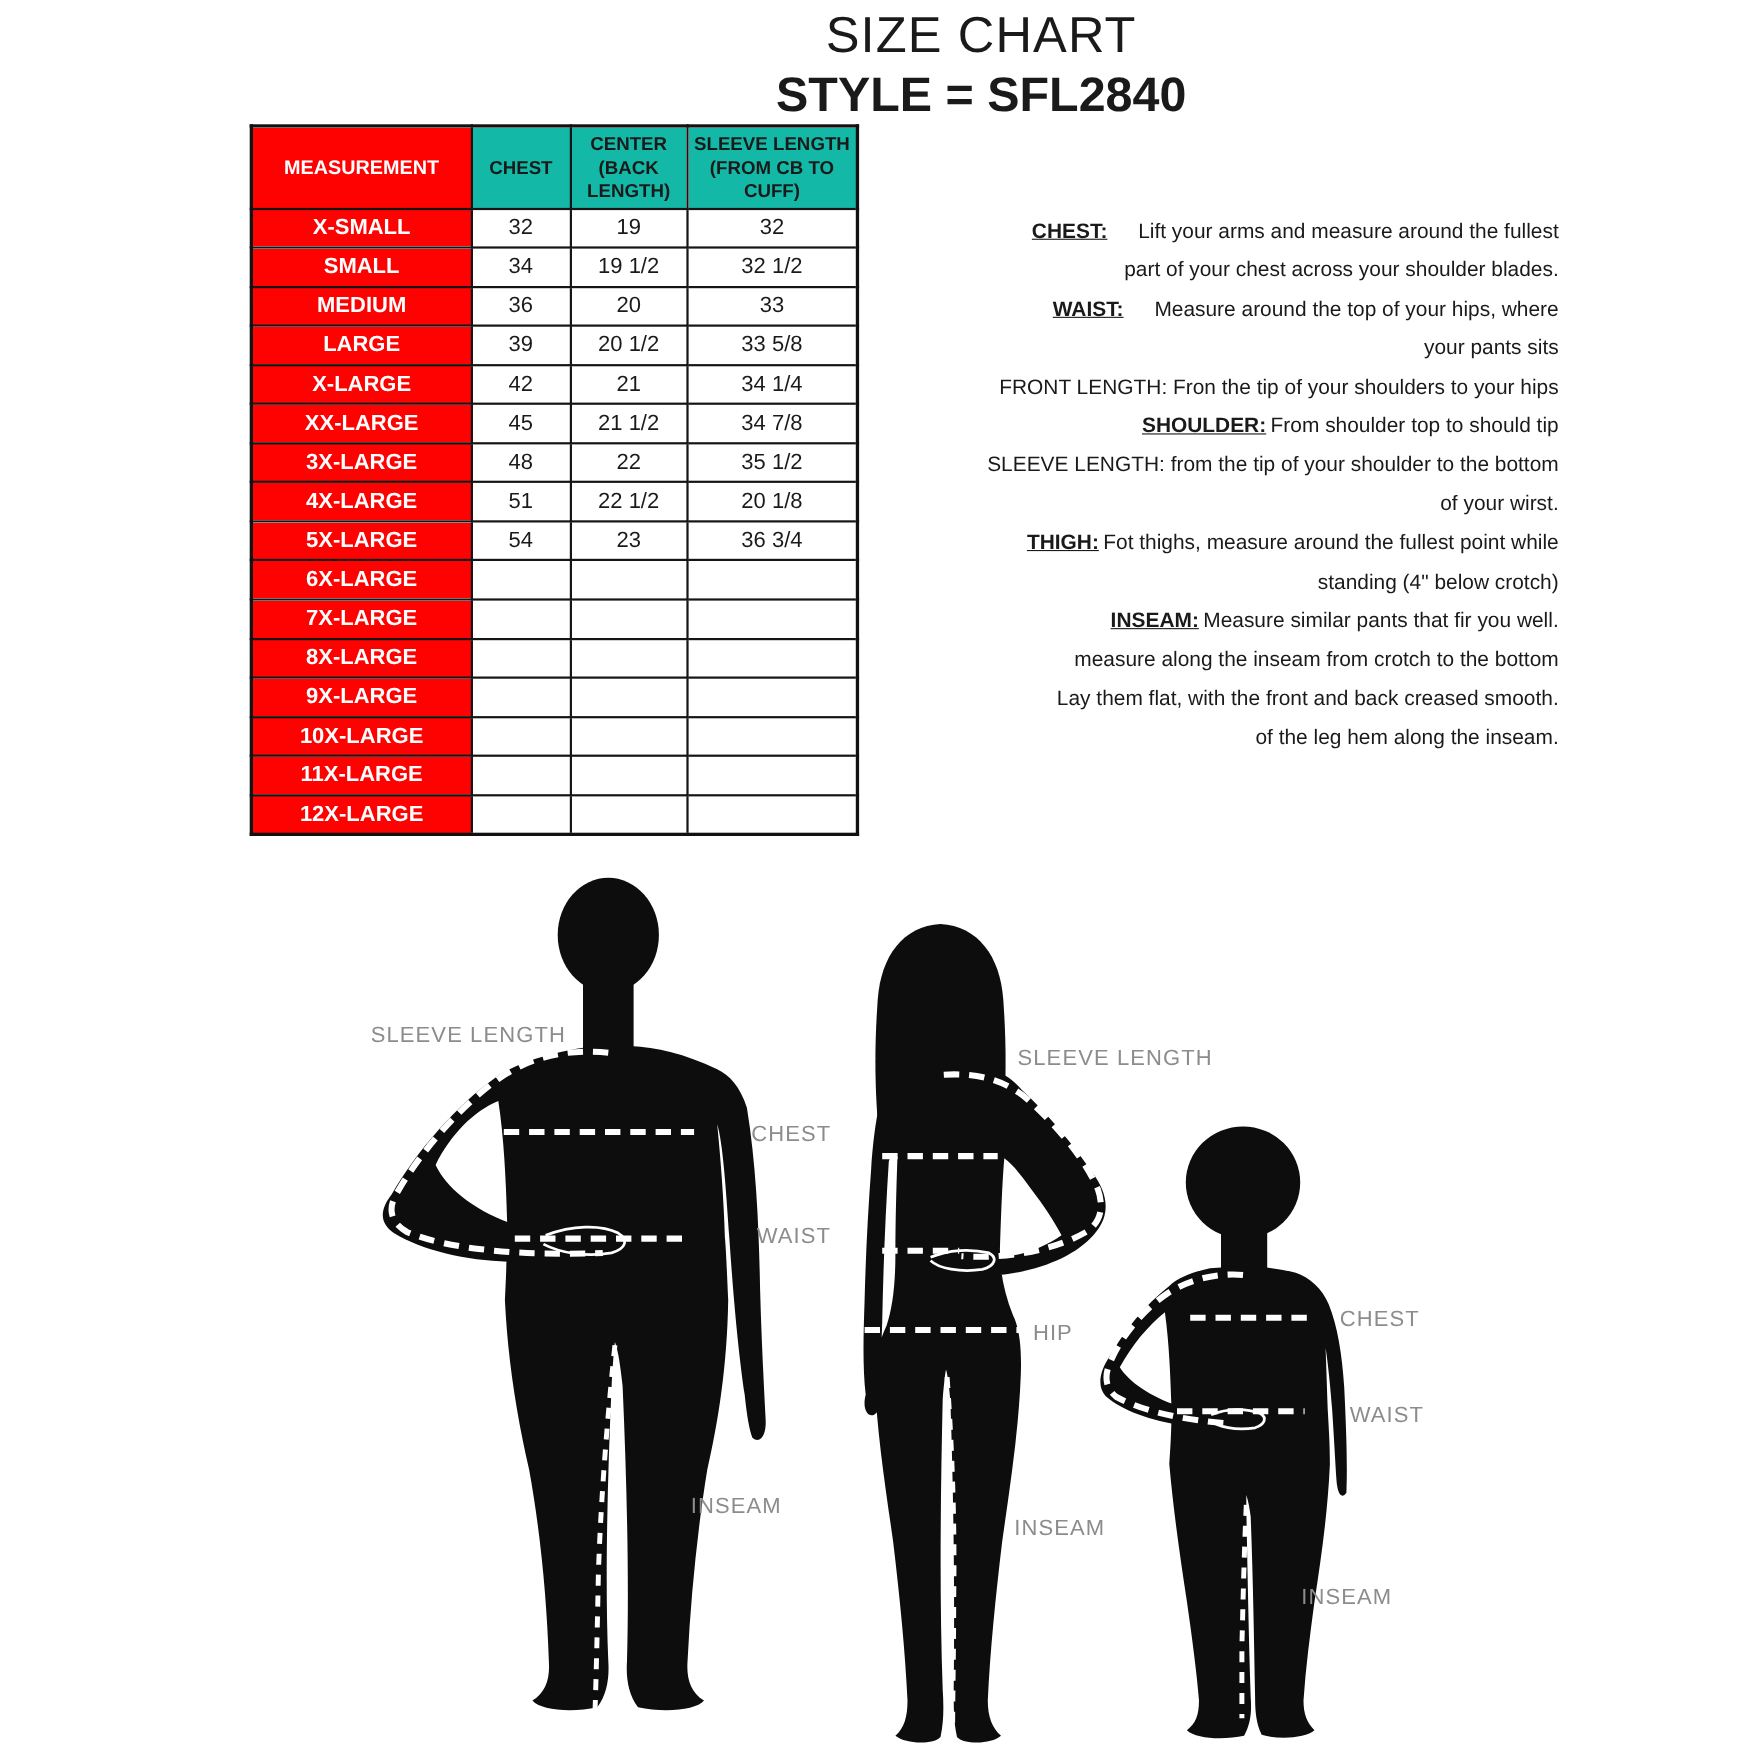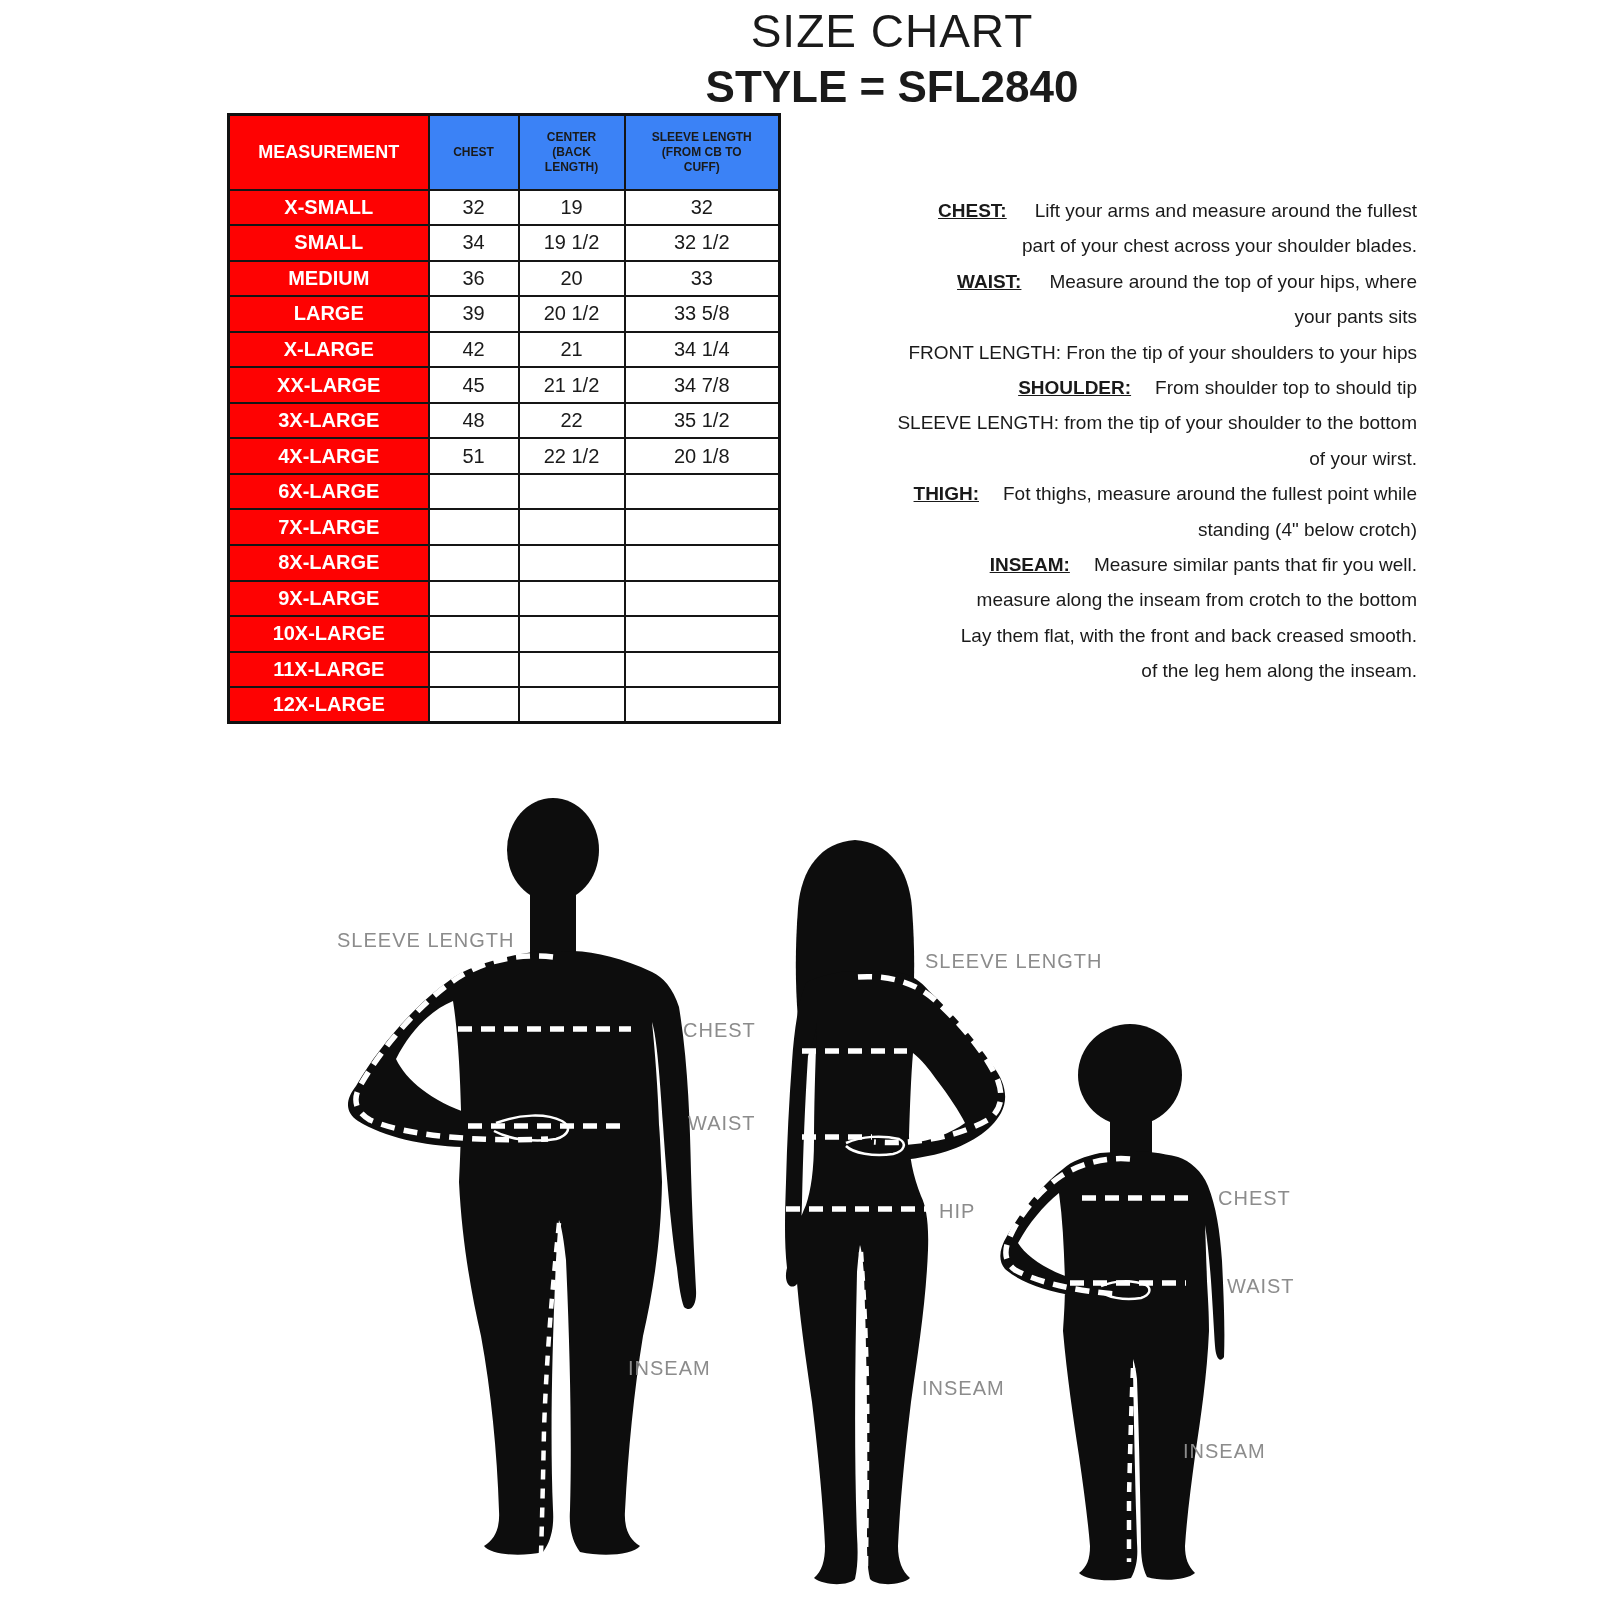--- a/index.html
+++ b/index.html
@@ -16,30 +16,30 @@
          font-size:46px;font-weight:400;letter-spacing:1px;color:var(--ink);}
   .subtitle{position:absolute;left:642px;top:62px;width:500px;text-align:center;
          font-size:44px;font-weight:700;color:var(--ink);}
 
   table.size-table{position:absolute;left:227px;top:113px;border-collapse:collapse;
          table-layout:fixed;width:551px;border:3px solid #111;}
   .size-table th,.size-table td{border:2px solid #151515;text-align:center;vertical-align:middle;
          padding:0;overflow:hidden;}
   .size-table thead tr{height:75px;}
   .size-table tbody tr{height:35.56px;}
-  .size-table th{font-size:12px;font-weight:700;line-height:1.25;background:#3b82f6;color:var(--ink);}
+  .size-table th{font-size:17px;font-weight:700;line-height:1.25;background:#14b8a6;color:var(--ink);}
   .size-table th.red{background:var(--table_red,#fe0202);color:#ffffff;font-size:18px;}
   .size-table th.multi{white-space:pre-line;}
   .size-table td{font-size:20px;color:var(--ink);background:#fff;}
   .size-table td.size-cell{background:var(--table_red,#fe0202);color:#fff;font-weight:700;}
 
   .instructions{position:absolute;left:852px;top:193px;width:565px;font-size:19px;
          line-height:35.4px;color:var(--ink);text-align:right;}
   .instr-line{white-space:nowrap;}
-  .lead{font-weight:700;text-decoration:underline;margin-right:24px;display:inline-block;}
+  .lead{font-weight:700;text-decoration:underline;margin-right:4px;display:inline-block;}
   .lead:empty{margin-right:0;}
   .lead.tab{margin-right:28px;}
 
   svg#figures{position:absolute;left:300px;top:790px;width:1000px;height:810px;}
   .body-fill{fill:var(--silhouette_black,#0d0d0d);stroke:none;}
   .measure-line{fill:none;stroke:#fff;stroke-width:5.5;stroke-dasharray:14 9;stroke-linecap:butt;}
   .inseam-line{fill:none;stroke:#fff;stroke-width:4.5;stroke-dasharray:10 9;}
   .hand-line{fill:none;stroke:#fff;stroke-width:2.5;}
   .fig-label{fill:var(--label_gray,#8c8c8c);font-family:"Liberation Sans",sans-serif;
          font-size:20px;letter-spacing:1px;}
@@ -122,20 +122,26 @@
           <td>35 1/2</td>
         </tr>
 
         <tr>
           <td class="size-cell">4X-LARGE</td>
           <td>51</td>
           <td>22 1/2</td>
           <td>20 1/8</td>
         </tr>
 
+        <tr>
+          <td class="size-cell">5X-LARGE</td>
+          <td>54</td>
+          <td>23</td>
+          <td>36 3/4</td>
+        </tr>
 
         <tr>
           <td class="size-cell">6X-LARGE</td>
           <td></td>
           <td></td>
           <td></td>
         </tr>
 
         <tr>
           <td class="size-cell">7X-LARGE</td>

